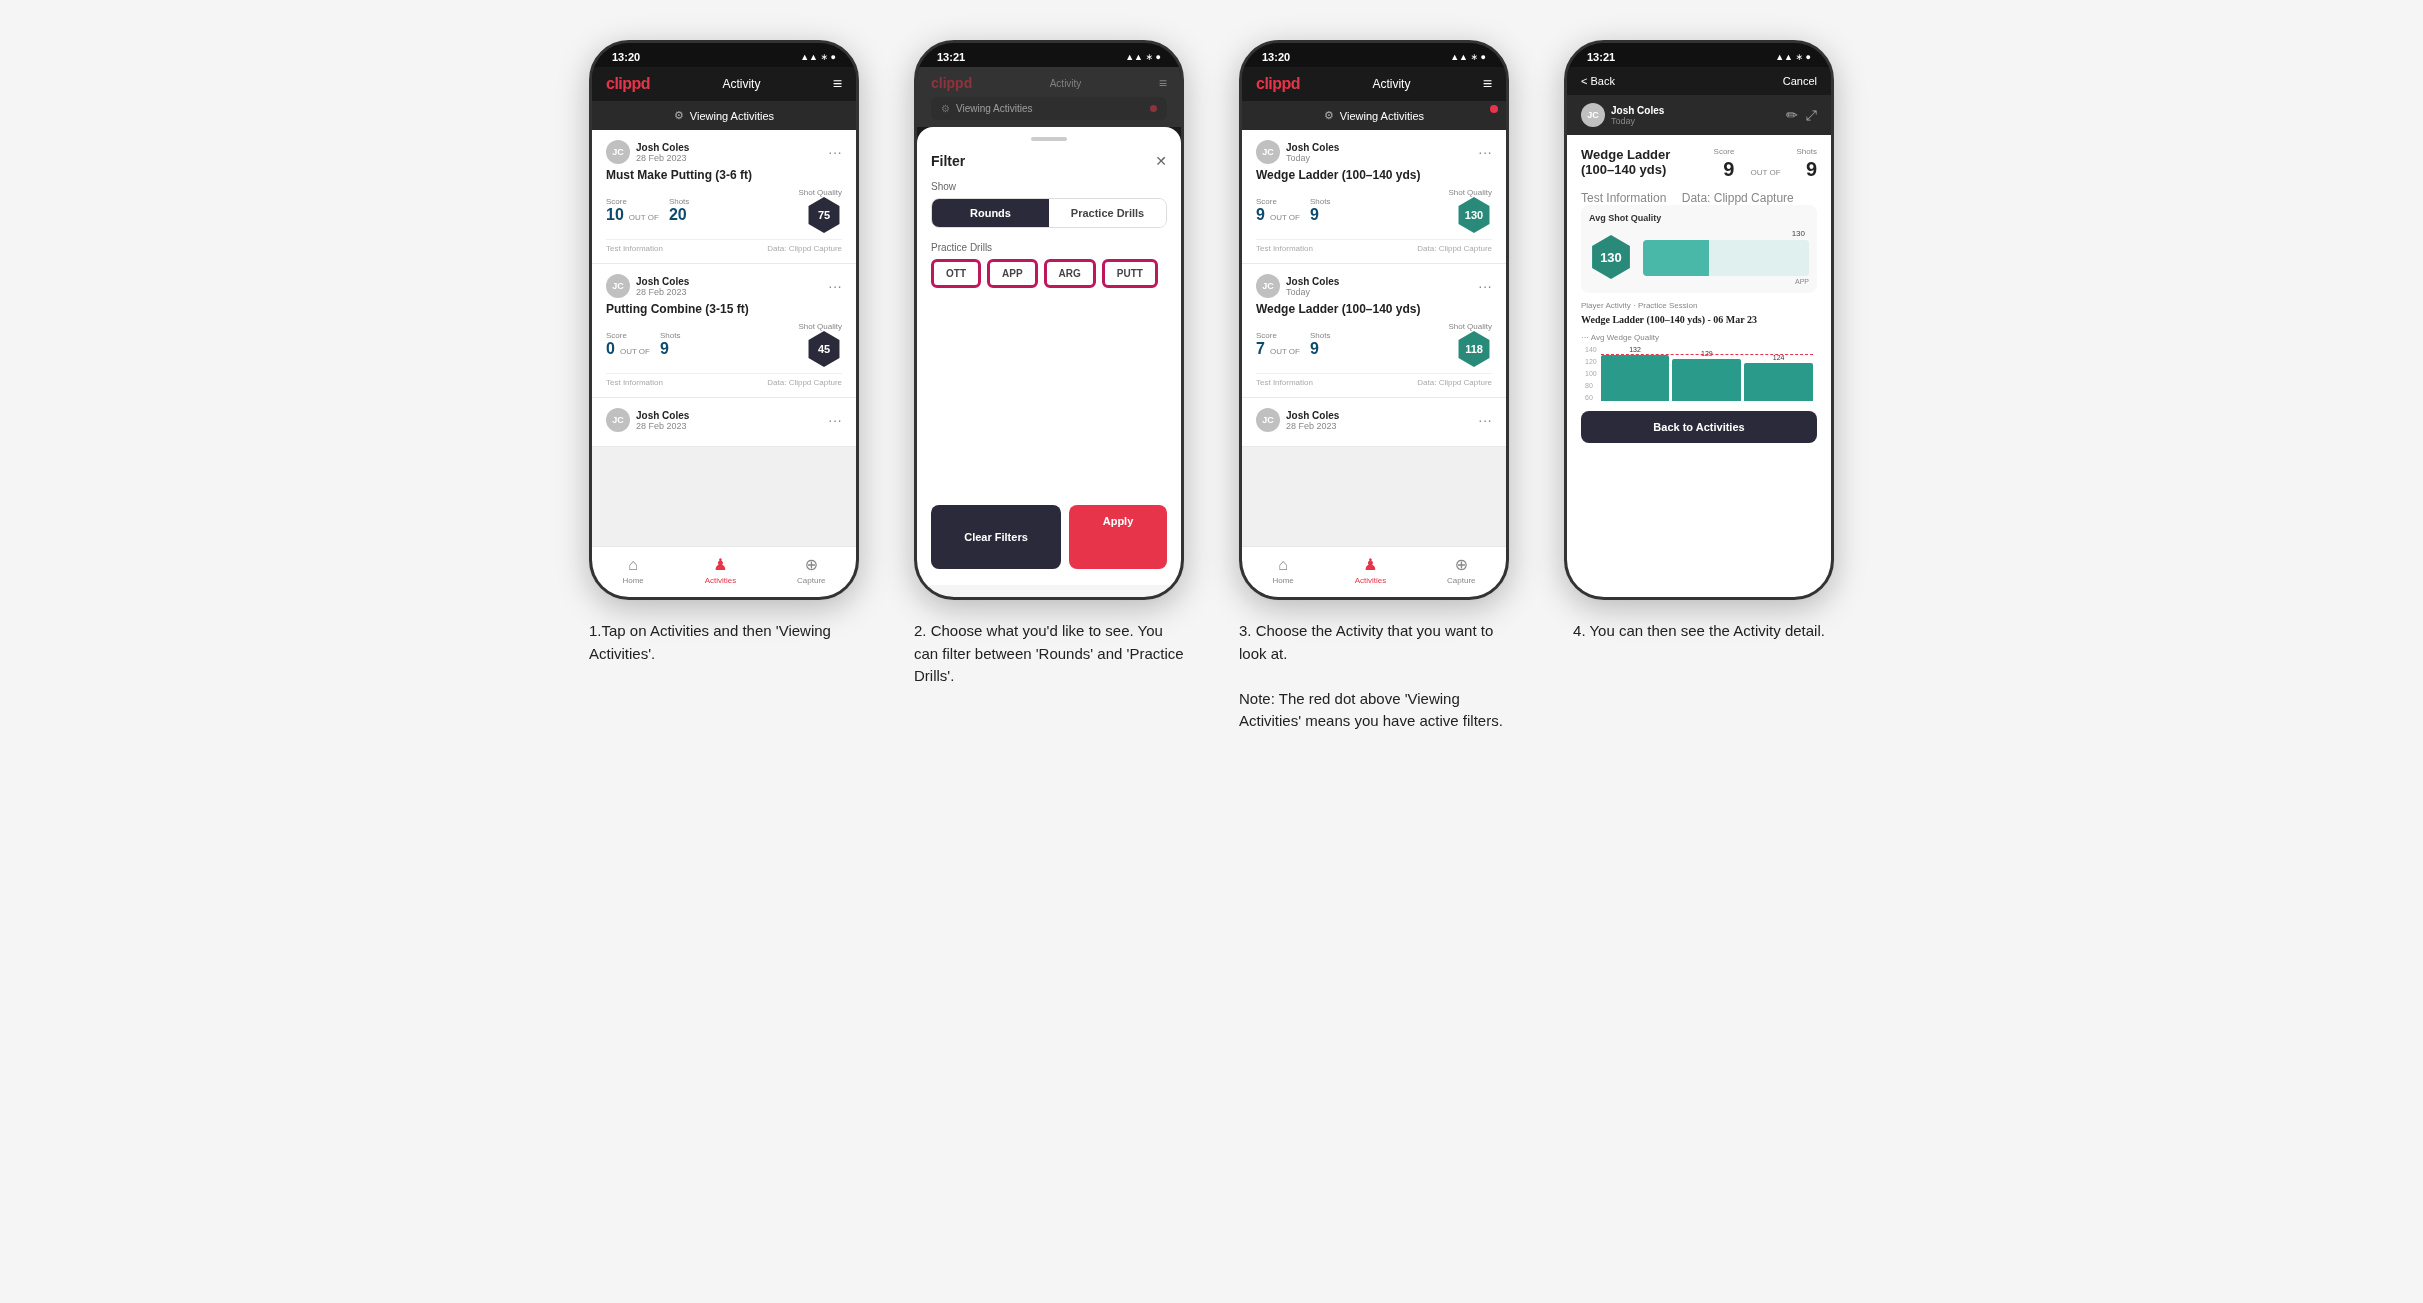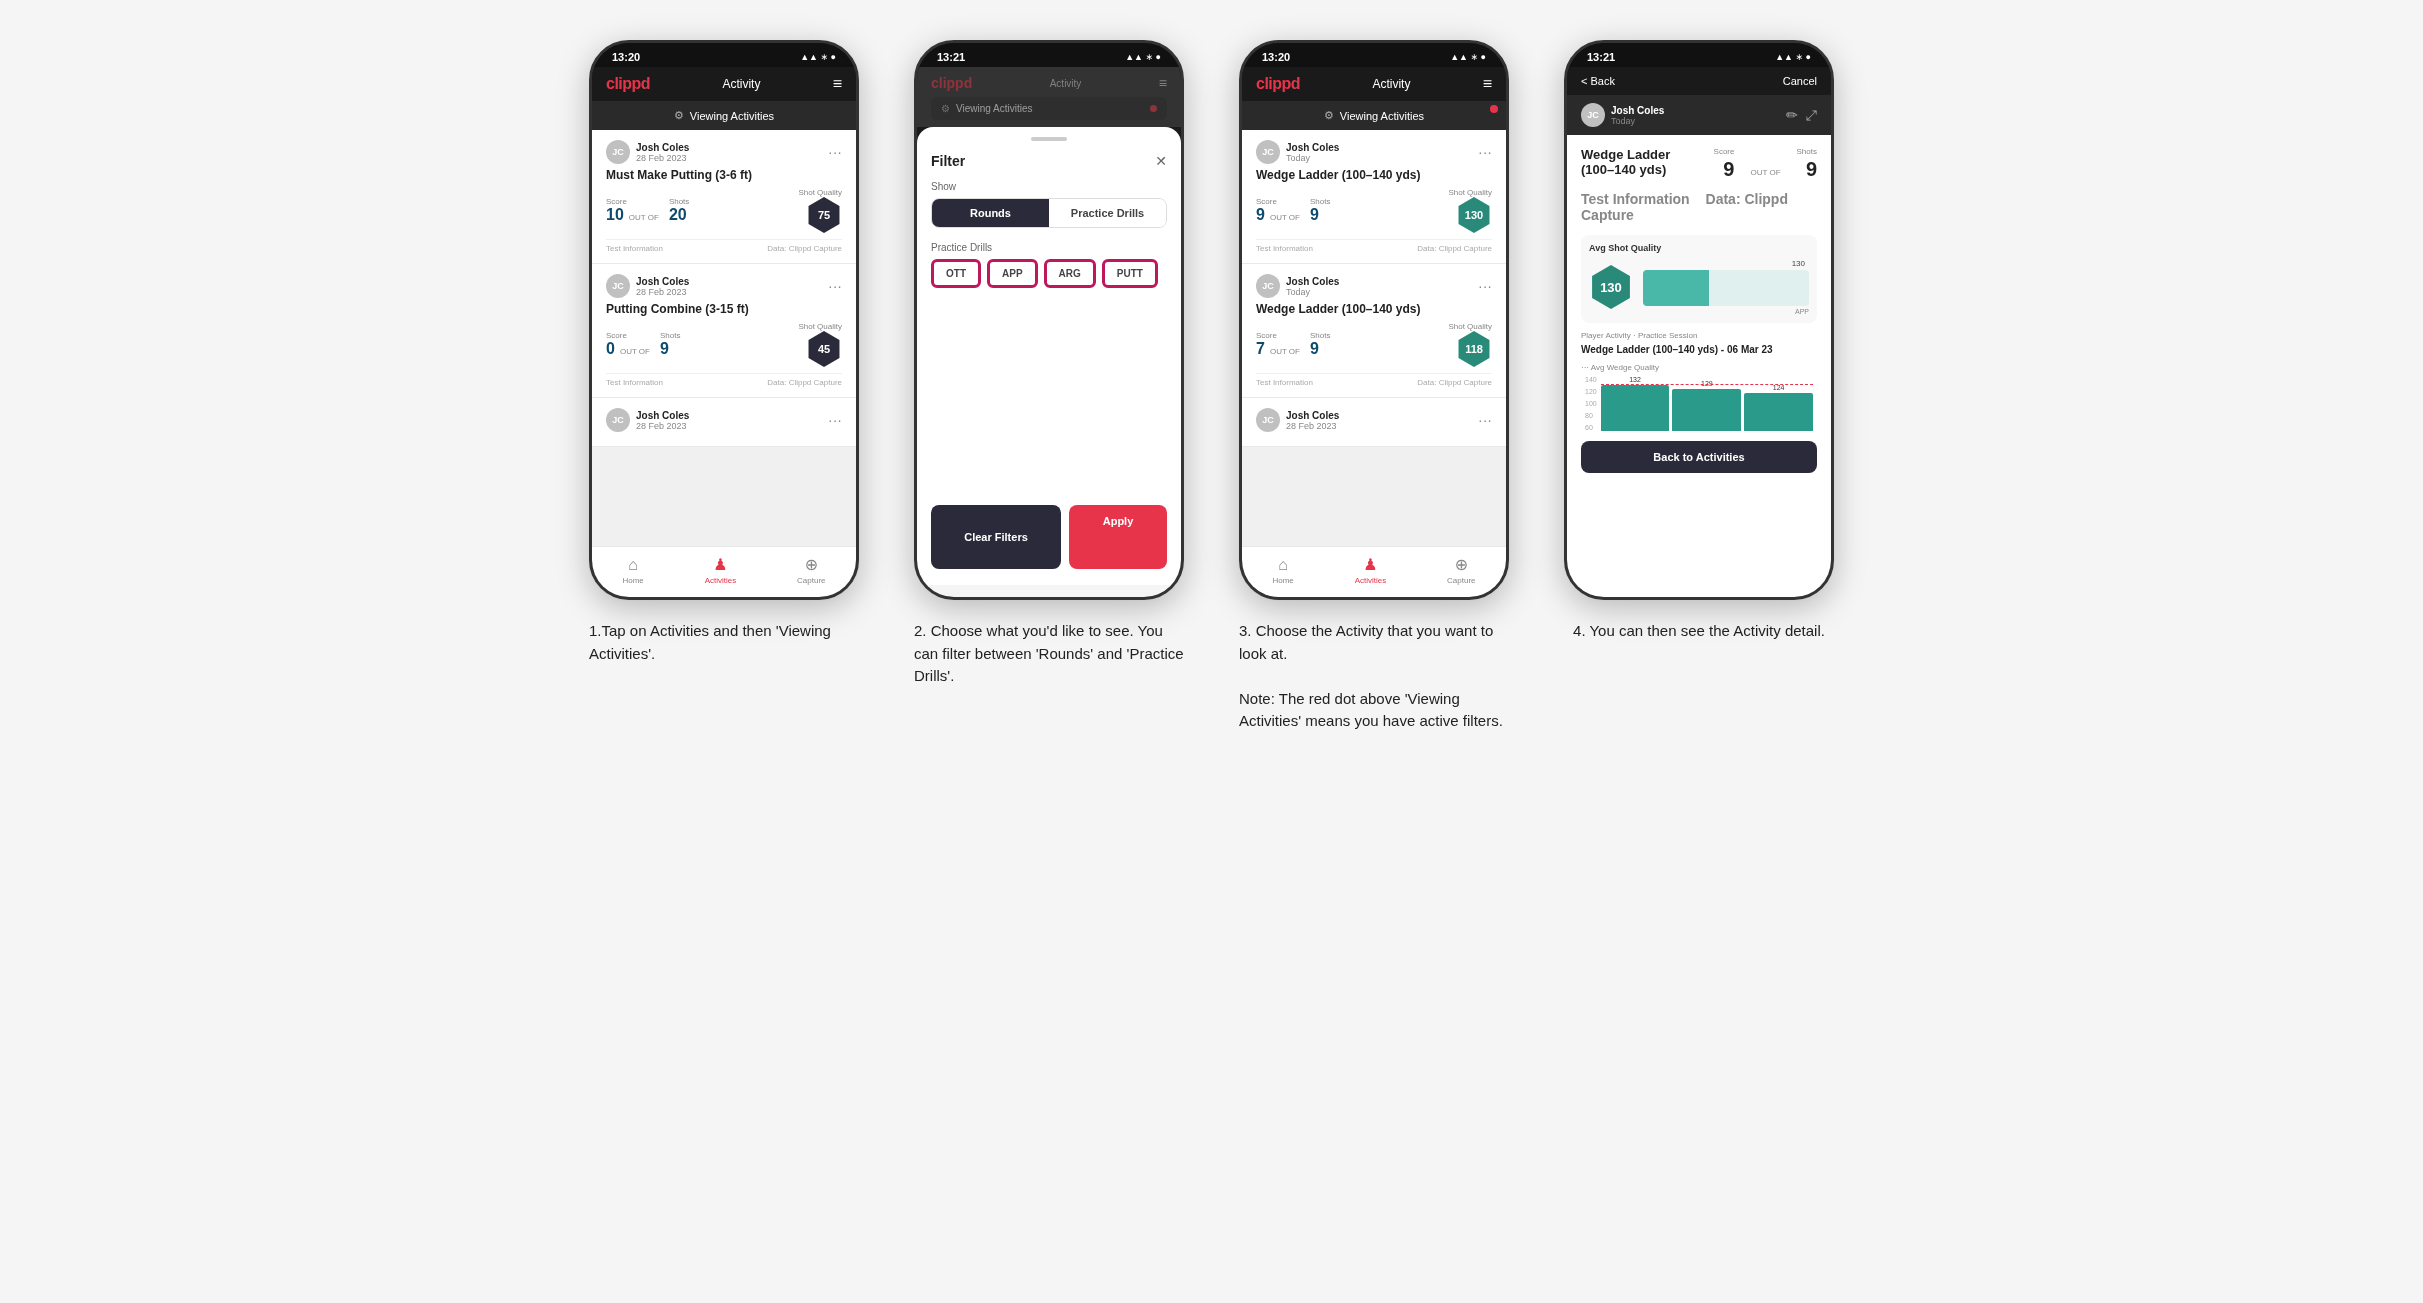--- a/index.html
+++ b/index.html
@@ -280,38 +280,38 @@
     }
     .detail-content {
       background: #fff;
       flex: 1;
       padding: 12px 14px;
       overflow: hidden;
     }
     .detail-title { font-size: 13px; font-weight: 700; color: #222; margin-bottom: 8px; }
     .detail-col-label { font-size: 8px; color: #888; margin-bottom: 2px; }
     .detail-score-val { font-size: 20px; font-weight: 800; color: #222; }
-    .info-row { font-size: 14px; color: #888; margin-bottom: 12px; font-weight: bold; }
+    .info-row { font-size: 12px; color: #888; margin-bottom: 0; }
     .avg-sq-label { font-size: 9px; font-weight: 600; color: #333; margin-bottom: 6px; }
     .sq-row { display: flex; align-items: center; gap: 10px; }
     .sq-badge-lg {
       width: 44px;
       height: 44px;
       background: #2a8a7a;
       clip-path: polygon(50% 0%, 93% 25%, 93% 75%, 50% 100%, 7% 75%, 7% 25%);
       display: flex;
       align-items: center;
       justify-content: center;
       color: #fff;
       font-size: 13px;
       font-weight: 700;
       flex-shrink: 0;
     }
     .session-label { font-size: 8px; color: #888; margin-bottom: 4px; }
-    .session-title { font-size: 10px; font-weight: 600; color: #222; margin-bottom: 8px; }
+    .session-title { font-size: 10px; font-weight: 600; color: #222; margin-bottom: 8px; font-family: Liberation Serif, serif; }
     .back-to-btn {
       background: #2a2a3a;
       color: #fff;
       text-align: center;
       padding: 10px;
       font-size: 11px;
       font-weight: 600;
       border-radius: 0;
       margin-top: 4px;
     }

